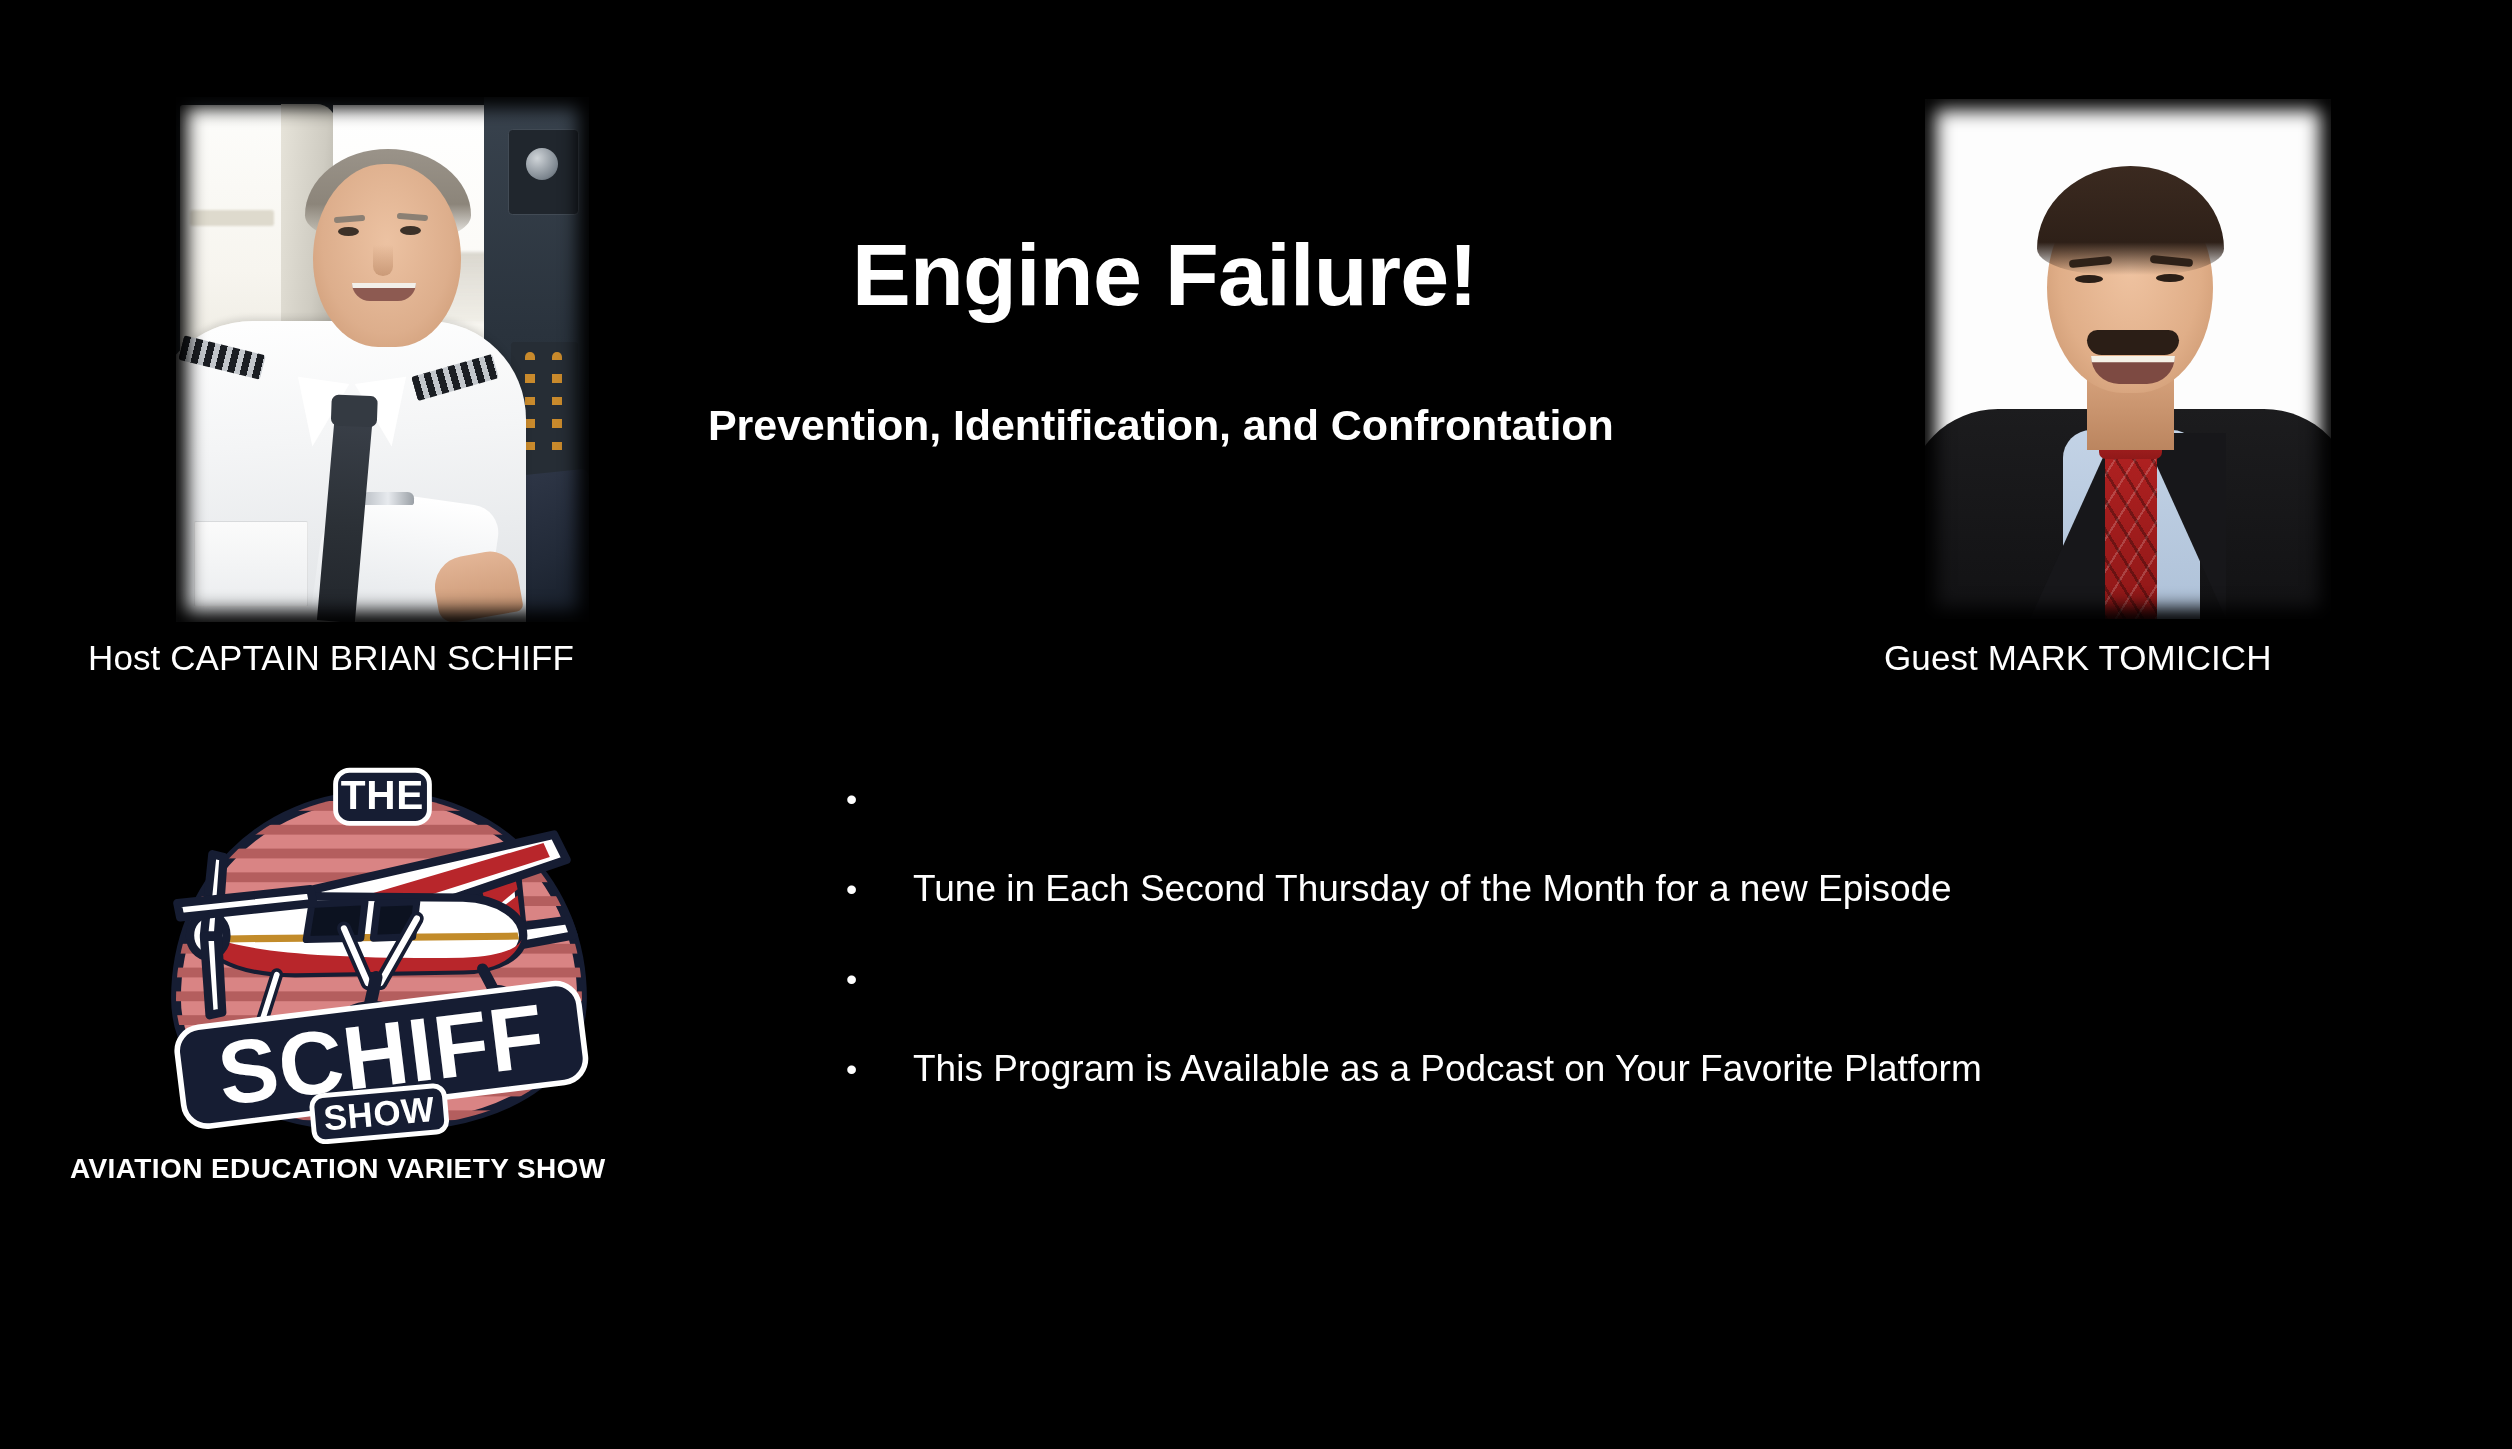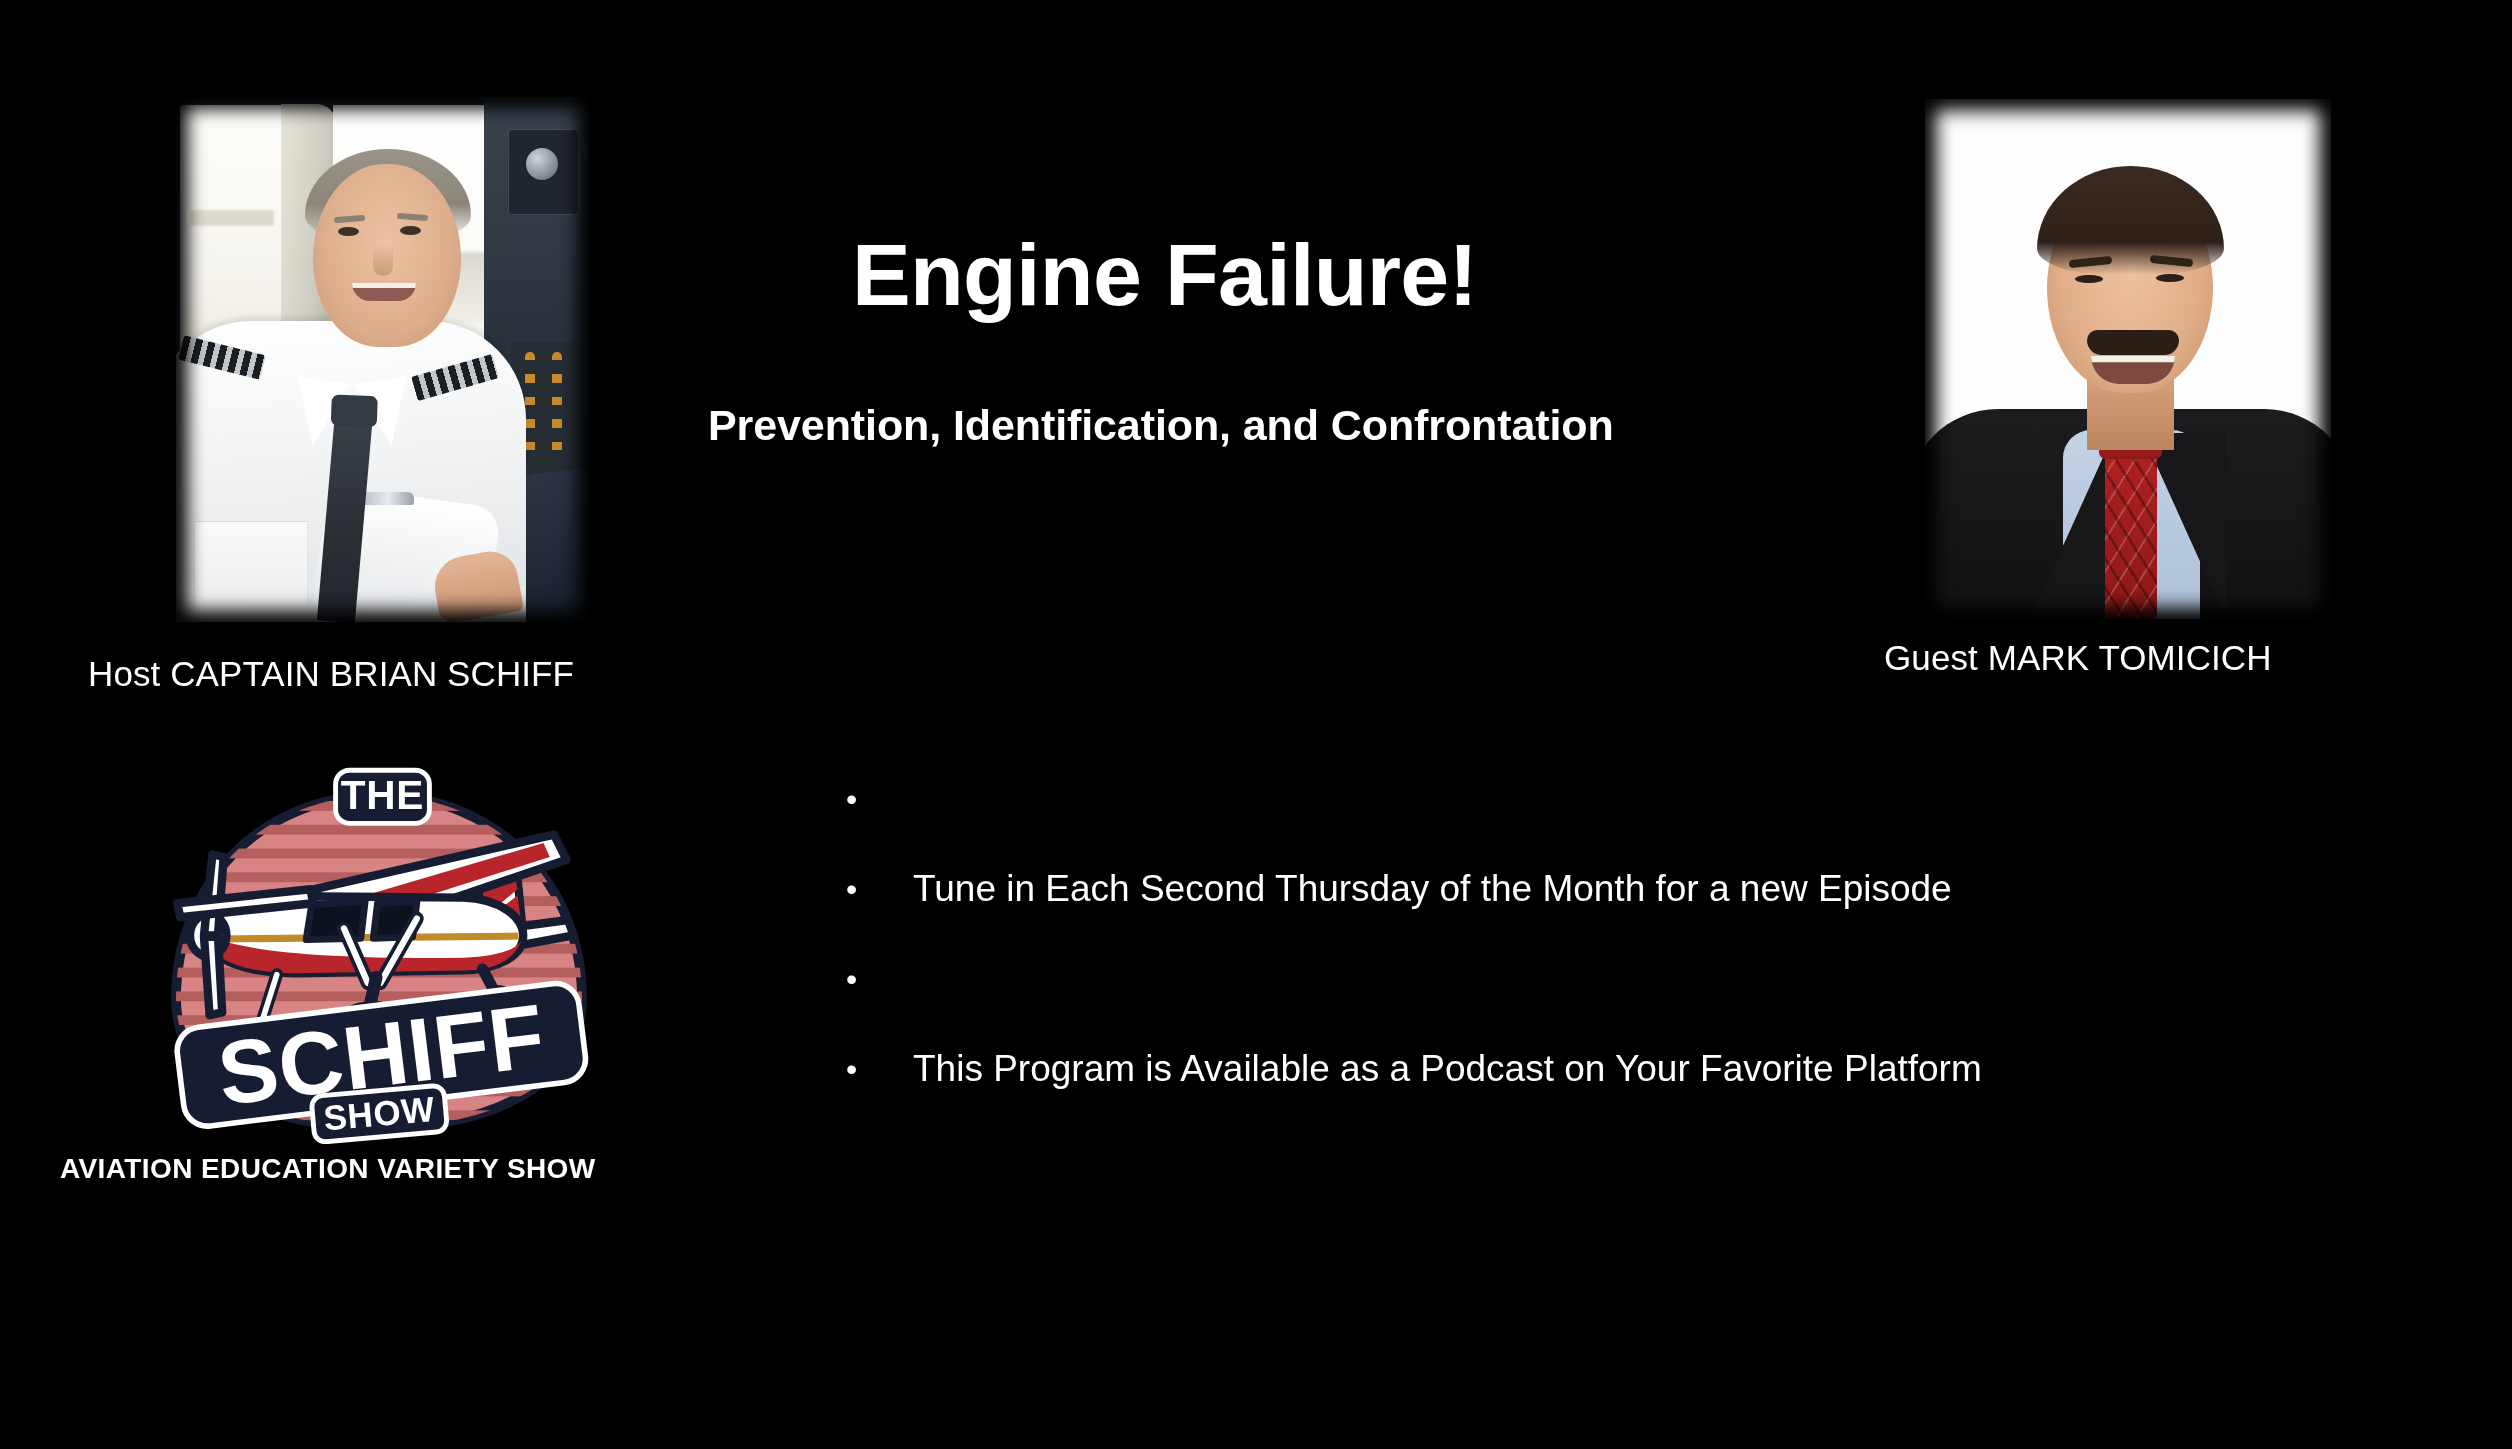--- a/index.html
+++ b/index.html
@@ -266,21 +266,21 @@
 
   
   .photo-caption {
     position: absolute;
     font-size: 35px;
     font-weight: 400;
     color: #ffffff;
     letter-spacing: 0.1px;
     white-space: nowrap;
   }
-  #host-caption  { left: 88px; top: 638px; margin-top: 16px; }
+  #host-caption  { left: 88px; top: 638px; }
   #guest-caption { left: 1884px; top: 638px; text-align: right; }
 
   
   #title {
     position: absolute;
     left: 852px; top: 231px;
     font-size: 88px;
     font-weight: 700;
     letter-spacing: -0.7px;
     line-height: 1.0;
@@ -327,21 +327,21 @@
 
   
   #logo-wrap {
     position: absolute;
     left: 134px; top: 752px;
     width: 490px; height: 392px;
   }
   #logo-svg { display:block; width: 490px; height: 392px; }
   #logo-caption {
     position: absolute;
-    left: 60px; top: 1153px;
+    left: 70px; top: 1153px;
     font-size: 28px;
     font-weight: 700;
     letter-spacing: 0.4px;
     color: #ffffff;
     white-space: nowrap;
   }
 </style>
 </head>
 <body>
 

